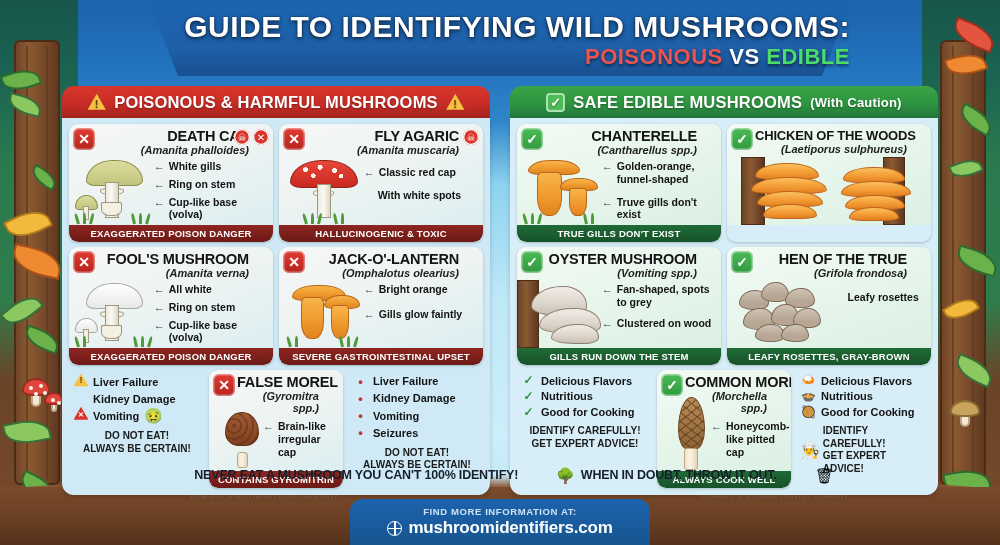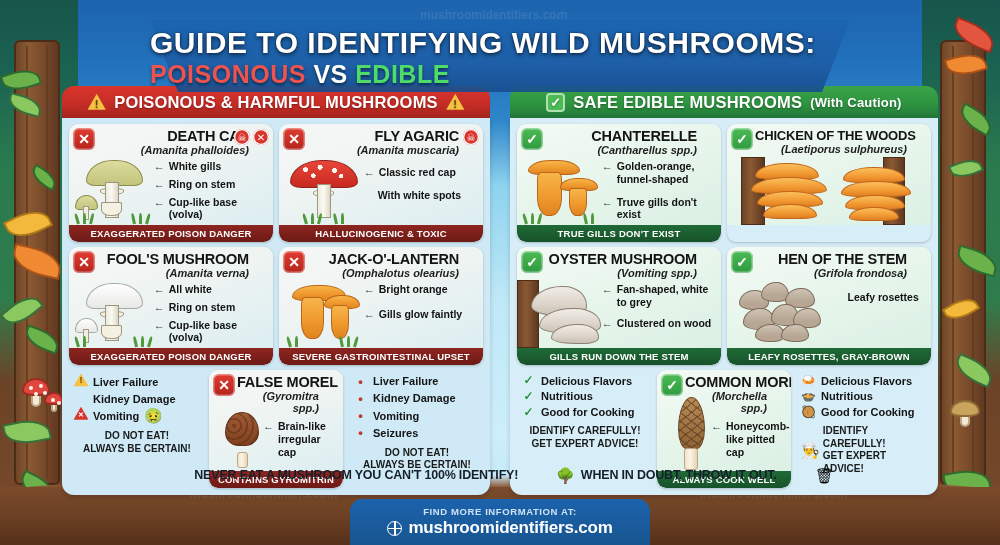--- a/index.html
+++ b/index.html
@@ -66,37 +66,37 @@
   }
   .mush .cap .dot { position:absolute; width:4px; height:4px; border-radius:50%; background:#fff4e8; }
   .mush .stem {
     width: 34%; height: 46%; margin: -4px auto 0;
     background: #f6ead7; border: 2px solid #bda789; border-radius: 3px 3px 6px 6px;
   }
   .mush.tan .cap { background:#caa35d; border-color:#8d6d34; }
 
   
   .title-wrap {
-    position: absolute; left: 150px; right: 150px; top: 20px; height: 72px;
-    text-align: left; z-index: 5;
+    position: absolute; left: 150px; right: 150px; top: 4px; height: 72px;
+    text-align: right; z-index: 5;
   }
   .title-plate {
     position:absolute; left:0; right:0; top:0; height:72px;
     background: linear-gradient(180deg,#1b64b0 0%, #1e5ea6 60%, #174e8d 100%);
     clip-path: polygon(4% 0, 96% 0, 100% 0, 96% 100%, 4% 100%, 0 0);
     opacity: .92;
   }
   .title-main {
     position: relative;
     font-size: 30px; font-weight: bold; color: #ffffff; letter-spacing: .5px;
     padding-top: 6px;
     text-shadow: 0 2px 4px rgba(0,0,0,.55), 0 0 2px rgba(0,0,0,.6);
   }
   .title-sub {
-    position: relative; font-size: 25px; font-weight: bold; letter-spacing: .5px;
+    position: relative; font-size: 22px; font-weight: bold; letter-spacing: .5px;
     text-shadow: 0 2px 3px rgba(0,0,0,.5);
   }
   .t-poison { color: #ef5350; }
   .t-vs { color: #ffffff; }
   .t-edible { color: #4ddc6a; }
 
   
   .col {
     position: absolute; top: 86px; width: 428px; border-radius: 12px;
     z-index: 4;
@@ -720,35 +720,35 @@
           </div>
           <div class="art-slot" style="left:0;width:50%;height:68px;top:33px;overflow:hidden">
             <div class="wood" style="left:0;top:0;width:22px;height:68px;"></div>
             <div class="oyster" style="left:14px;top:6px;width:56px;height:30px;"></div>
             <div class="oyster" style="left:22px;top:28px;width:62px;height:26px;"></div>
             <div class="oyster" style="left:34px;top:44px;width:48px;height:20px;"></div>
           </div>
           <div class="labels">
             <div class="lab">
                 <span class="arrow">←</span>
-                <span>Fan-shaped, white to grey</span>
+                <span>Fan-shaped, spots to grey</span>
               </div>
             <div class="lab" style="margin-top:8px">
                 <span class="arrow">←</span>
                 <span>Clustered on wood</span>
               </div>
           </div>
           <div class="card-foot green">GILLS RUN DOWN THE STEM</div>
         </div>
 
         <div class="card green-card">
           <div class="card-art"></div>
           <div class="badge ok">✓</div>
           <div class="card-title">
-            <div class="name">HEN OF THE STEM</div>
+            <div class="name">HEN OF THE TRUE</div>
             <div class="latin">(Grifola frondosa)</div>
           </div>
           <div class="art-slot" style="left:10px;width:52%;height:66px;top:33px">
             <div class="hen" style="left:2px; top:10px; width:30px;height:20px;"></div>
             <div class="hen" style="left:24px;top:2px;  width:28px;height:20px;"></div>
             <div class="hen" style="left:48px;top:8px;  width:30px;height:20px;"></div>
             <div class="hen" style="left:6px; top:28px; width:32px;height:22px;"></div>
             <div class="hen" style="left:34px;top:24px; width:28px;height:22px;"></div>
             <div class="hen" style="left:56px;top:28px; width:28px;height:20px;"></div>
             <div class="hen" style="left:18px;top:44px; width:30px;height:18px;"></div>

